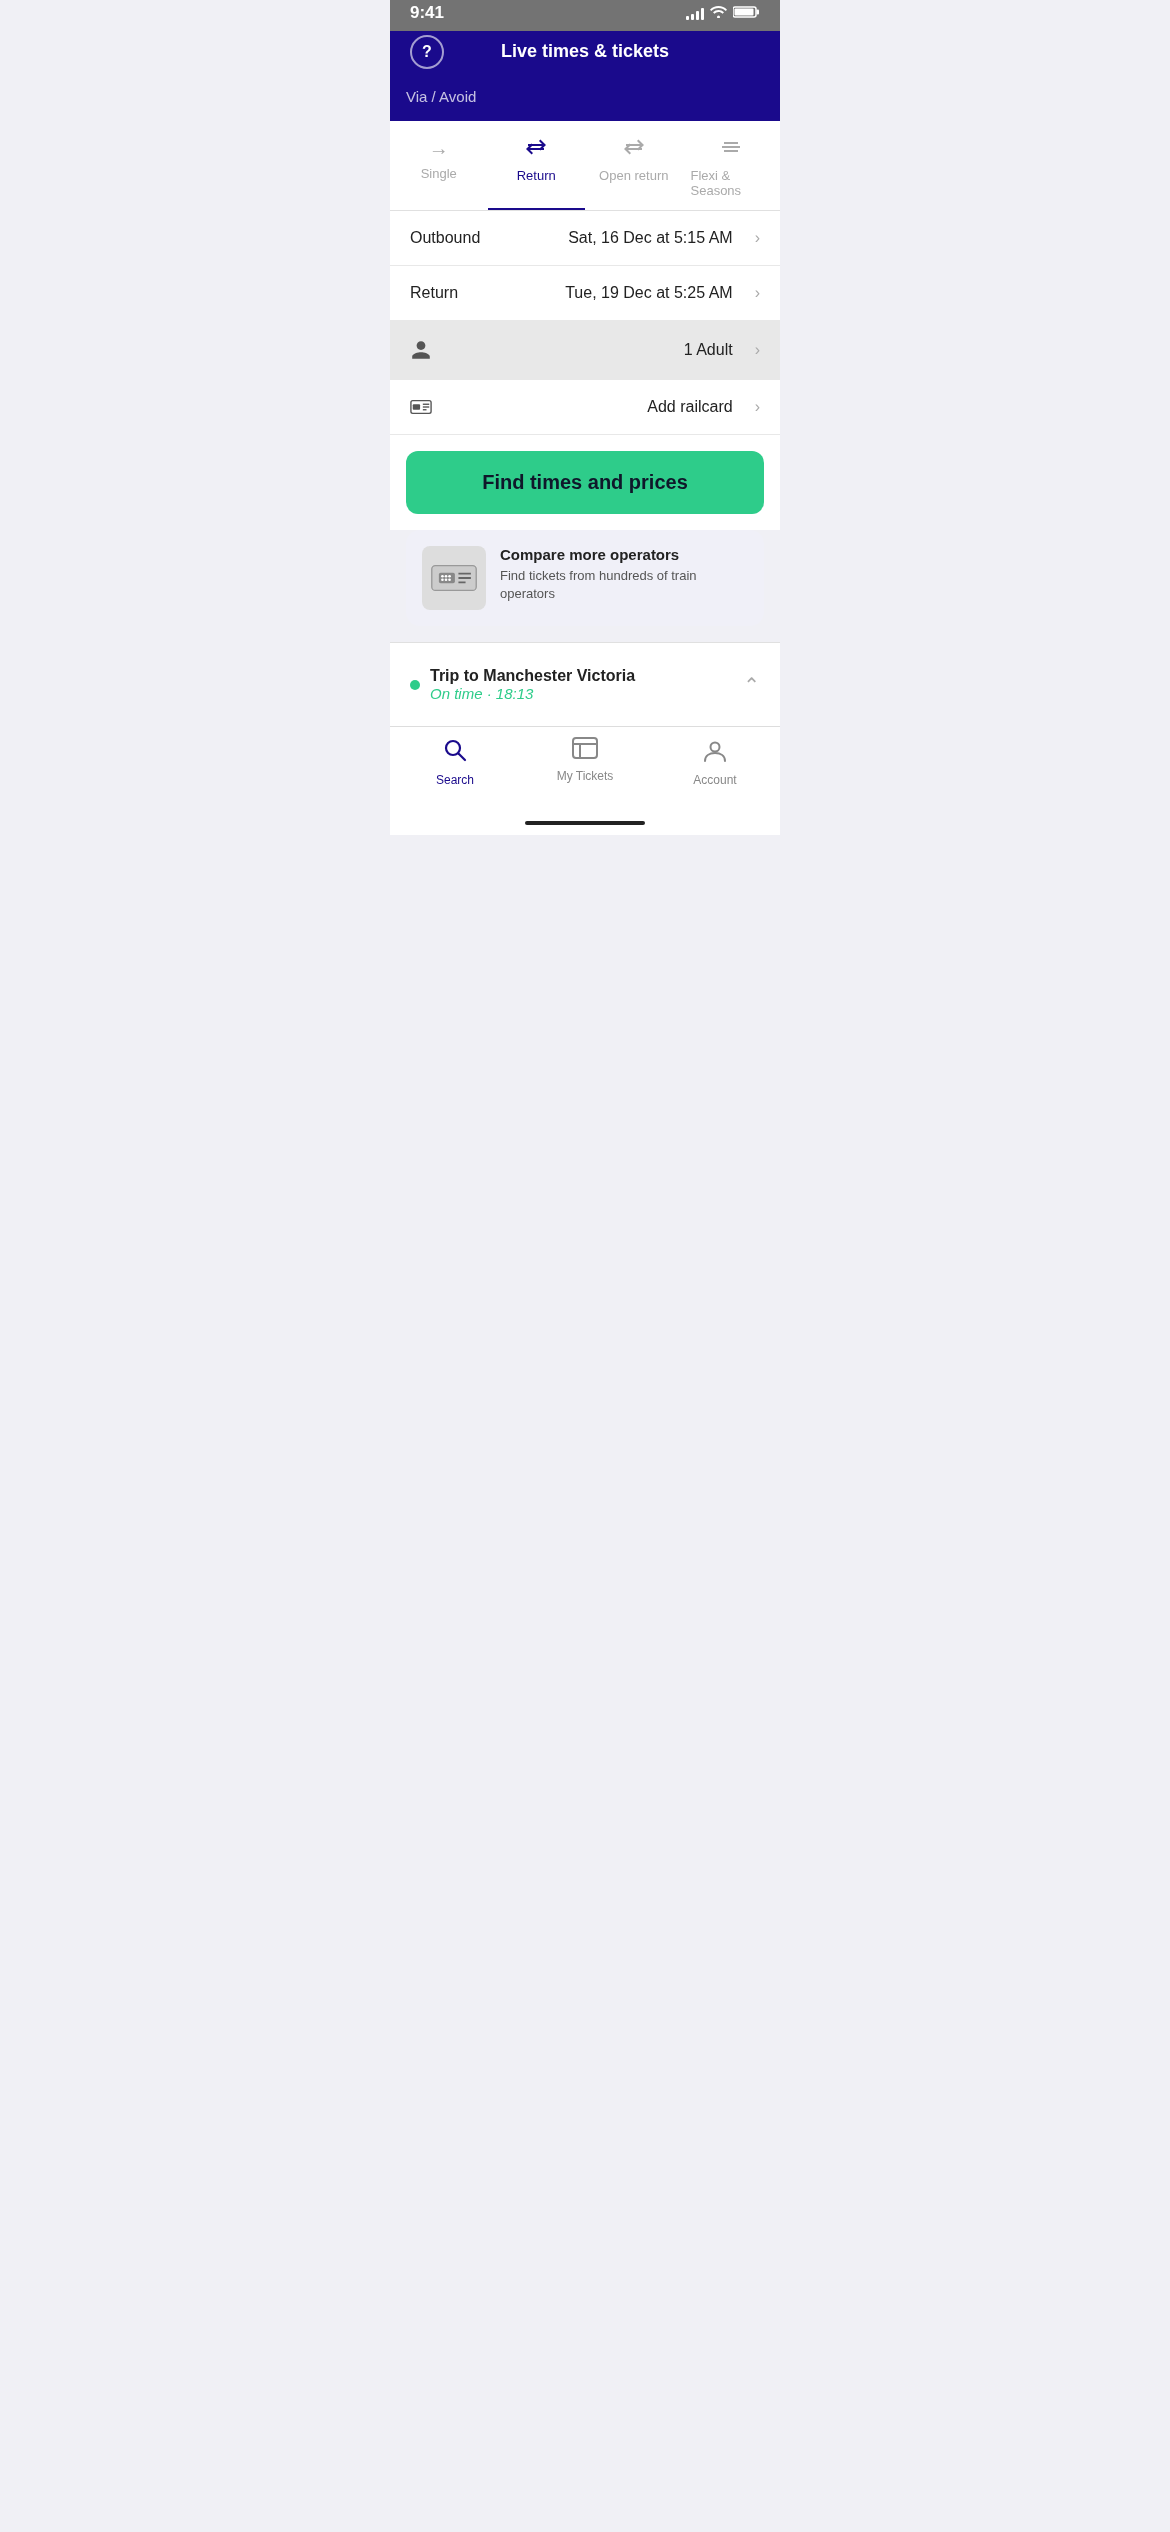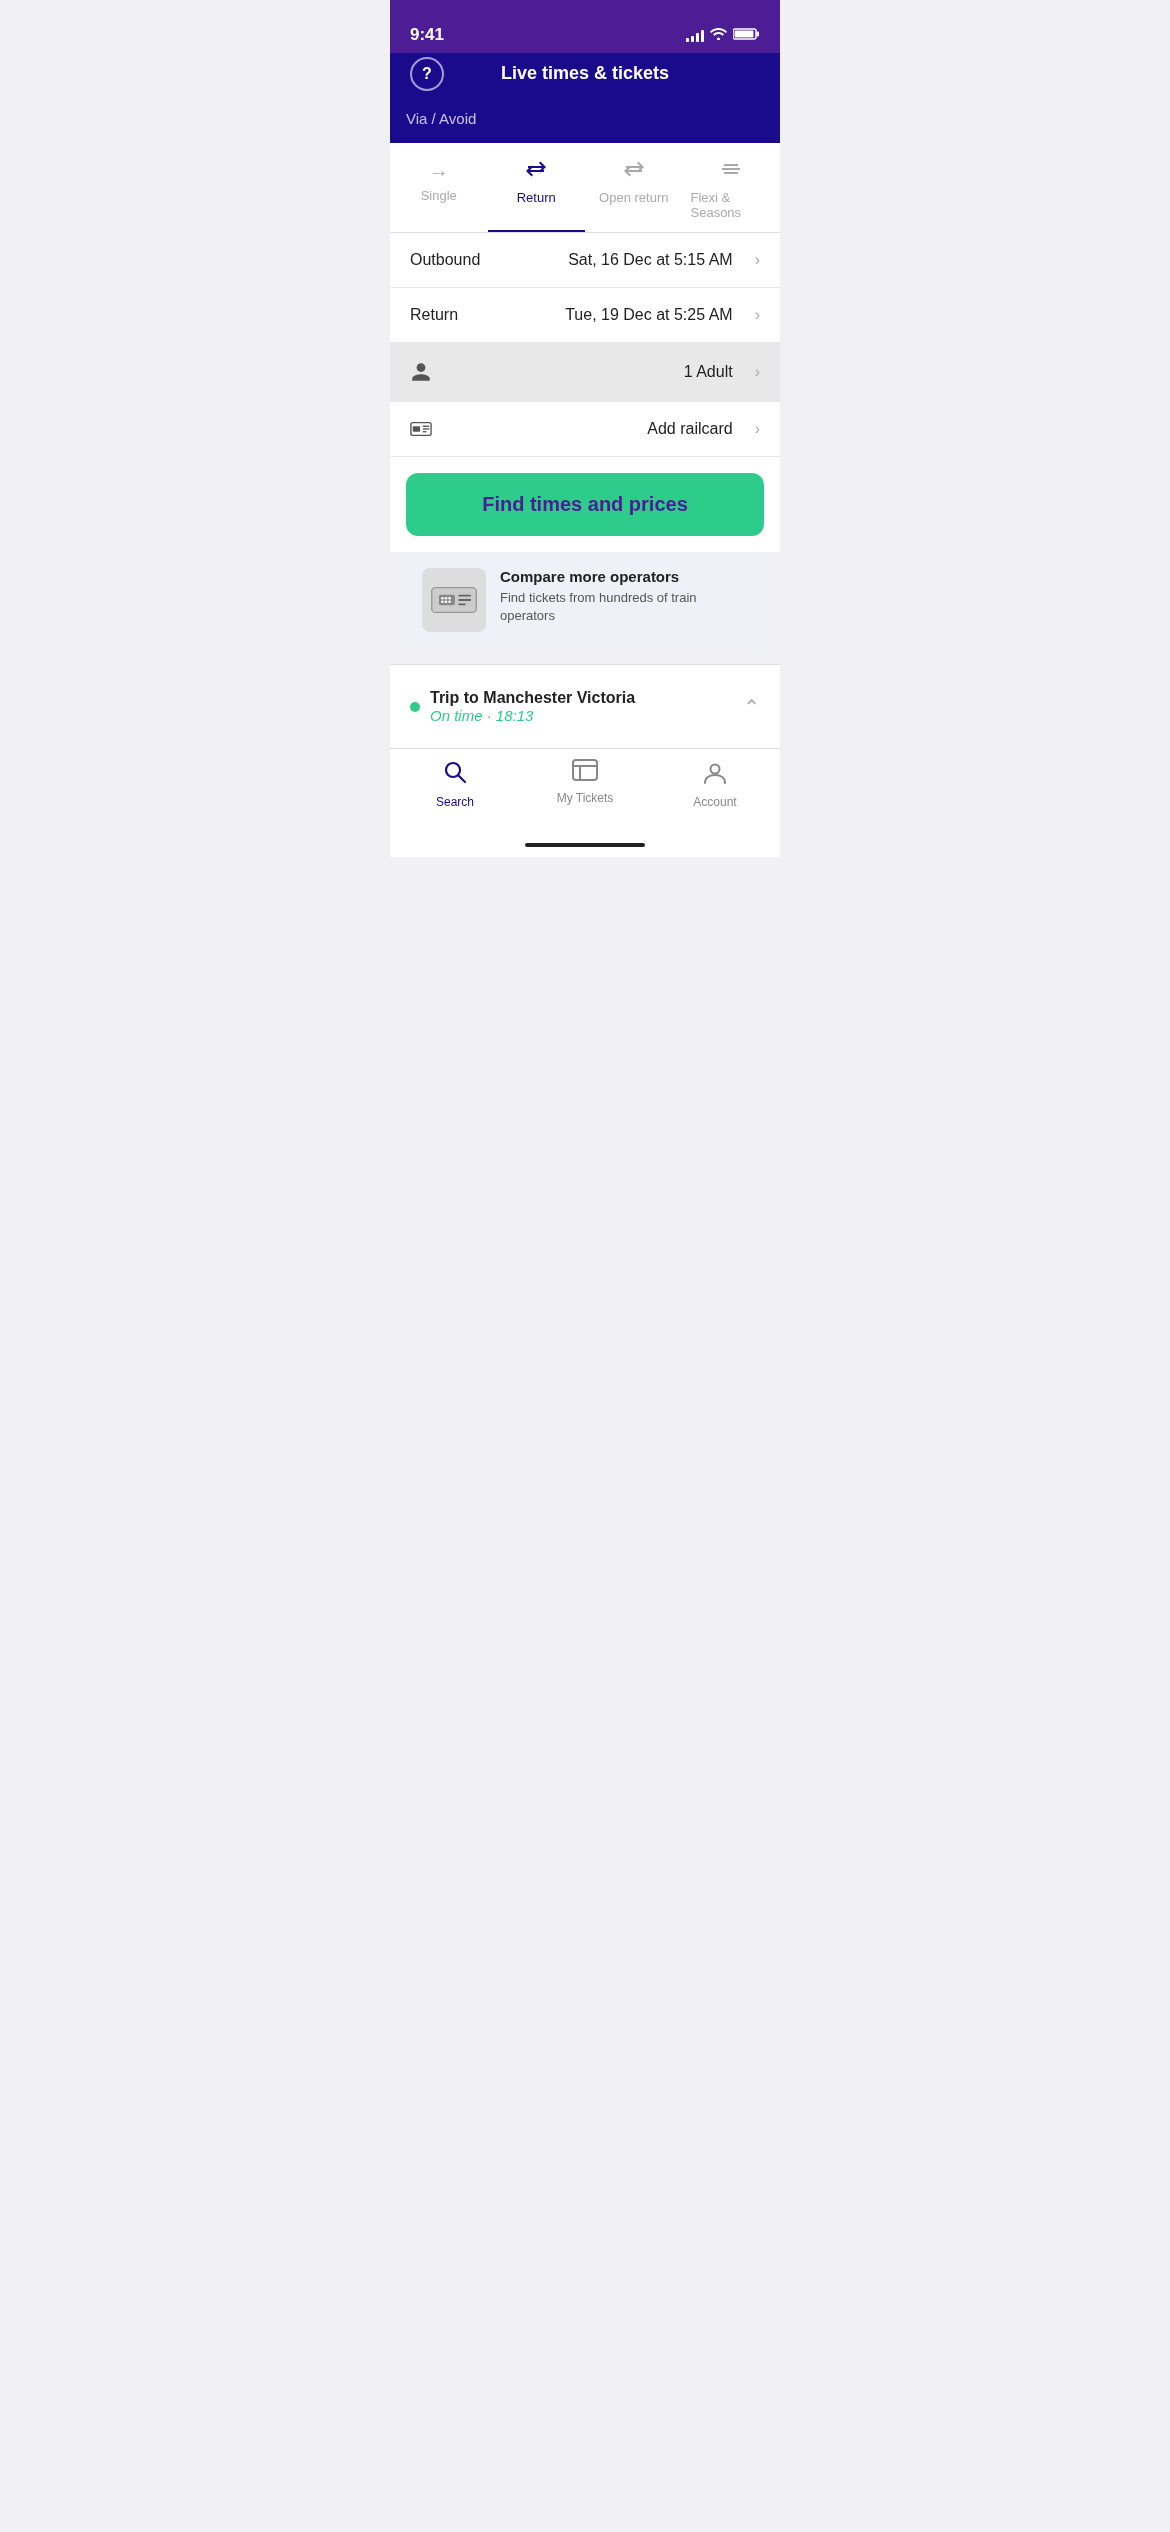--- a/index.html
+++ b/index.html
@@ -9,25 +9,25 @@
       font-family: -apple-system, BlinkMacSystemFont, 'Helvetica Neue', Arial, sans-serif;
       background: #f0f0f5;
       width: 390px;
       margin: 0 auto;
       position: relative;
       overflow-x: hidden;
     }
 
     
     .status-bar {
-      background: #4c1d95;
+      background: #737373;
       display: flex;
       justify-content: space-between;
       align-items: center;
-      padding: 25px 20px 8px;
+      padding: 3px 20px 8px;
       color: white;
     }
     .status-time {
       font-size: 17px;
       font-weight: 600;
     }
     .status-icons {
       display: flex;
       align-items: center;
       gap: 6px;
@@ -180,21 +180,21 @@
       background: #e8e8e8;
     }
 
     
     .find-btn-wrapper {
       background: white;
       padding: 16px;
     }
     .find-btn {
       background: #2ecc8a;
-      color: #4c1d95;
+      color: #0f172a;
       font-size: 20px;
       font-weight: 700;
       border: none;
       border-radius: 12px;
       width: 100%;
       padding: 20px;
       text-align: center;
       cursor: pointer;
     }
 

